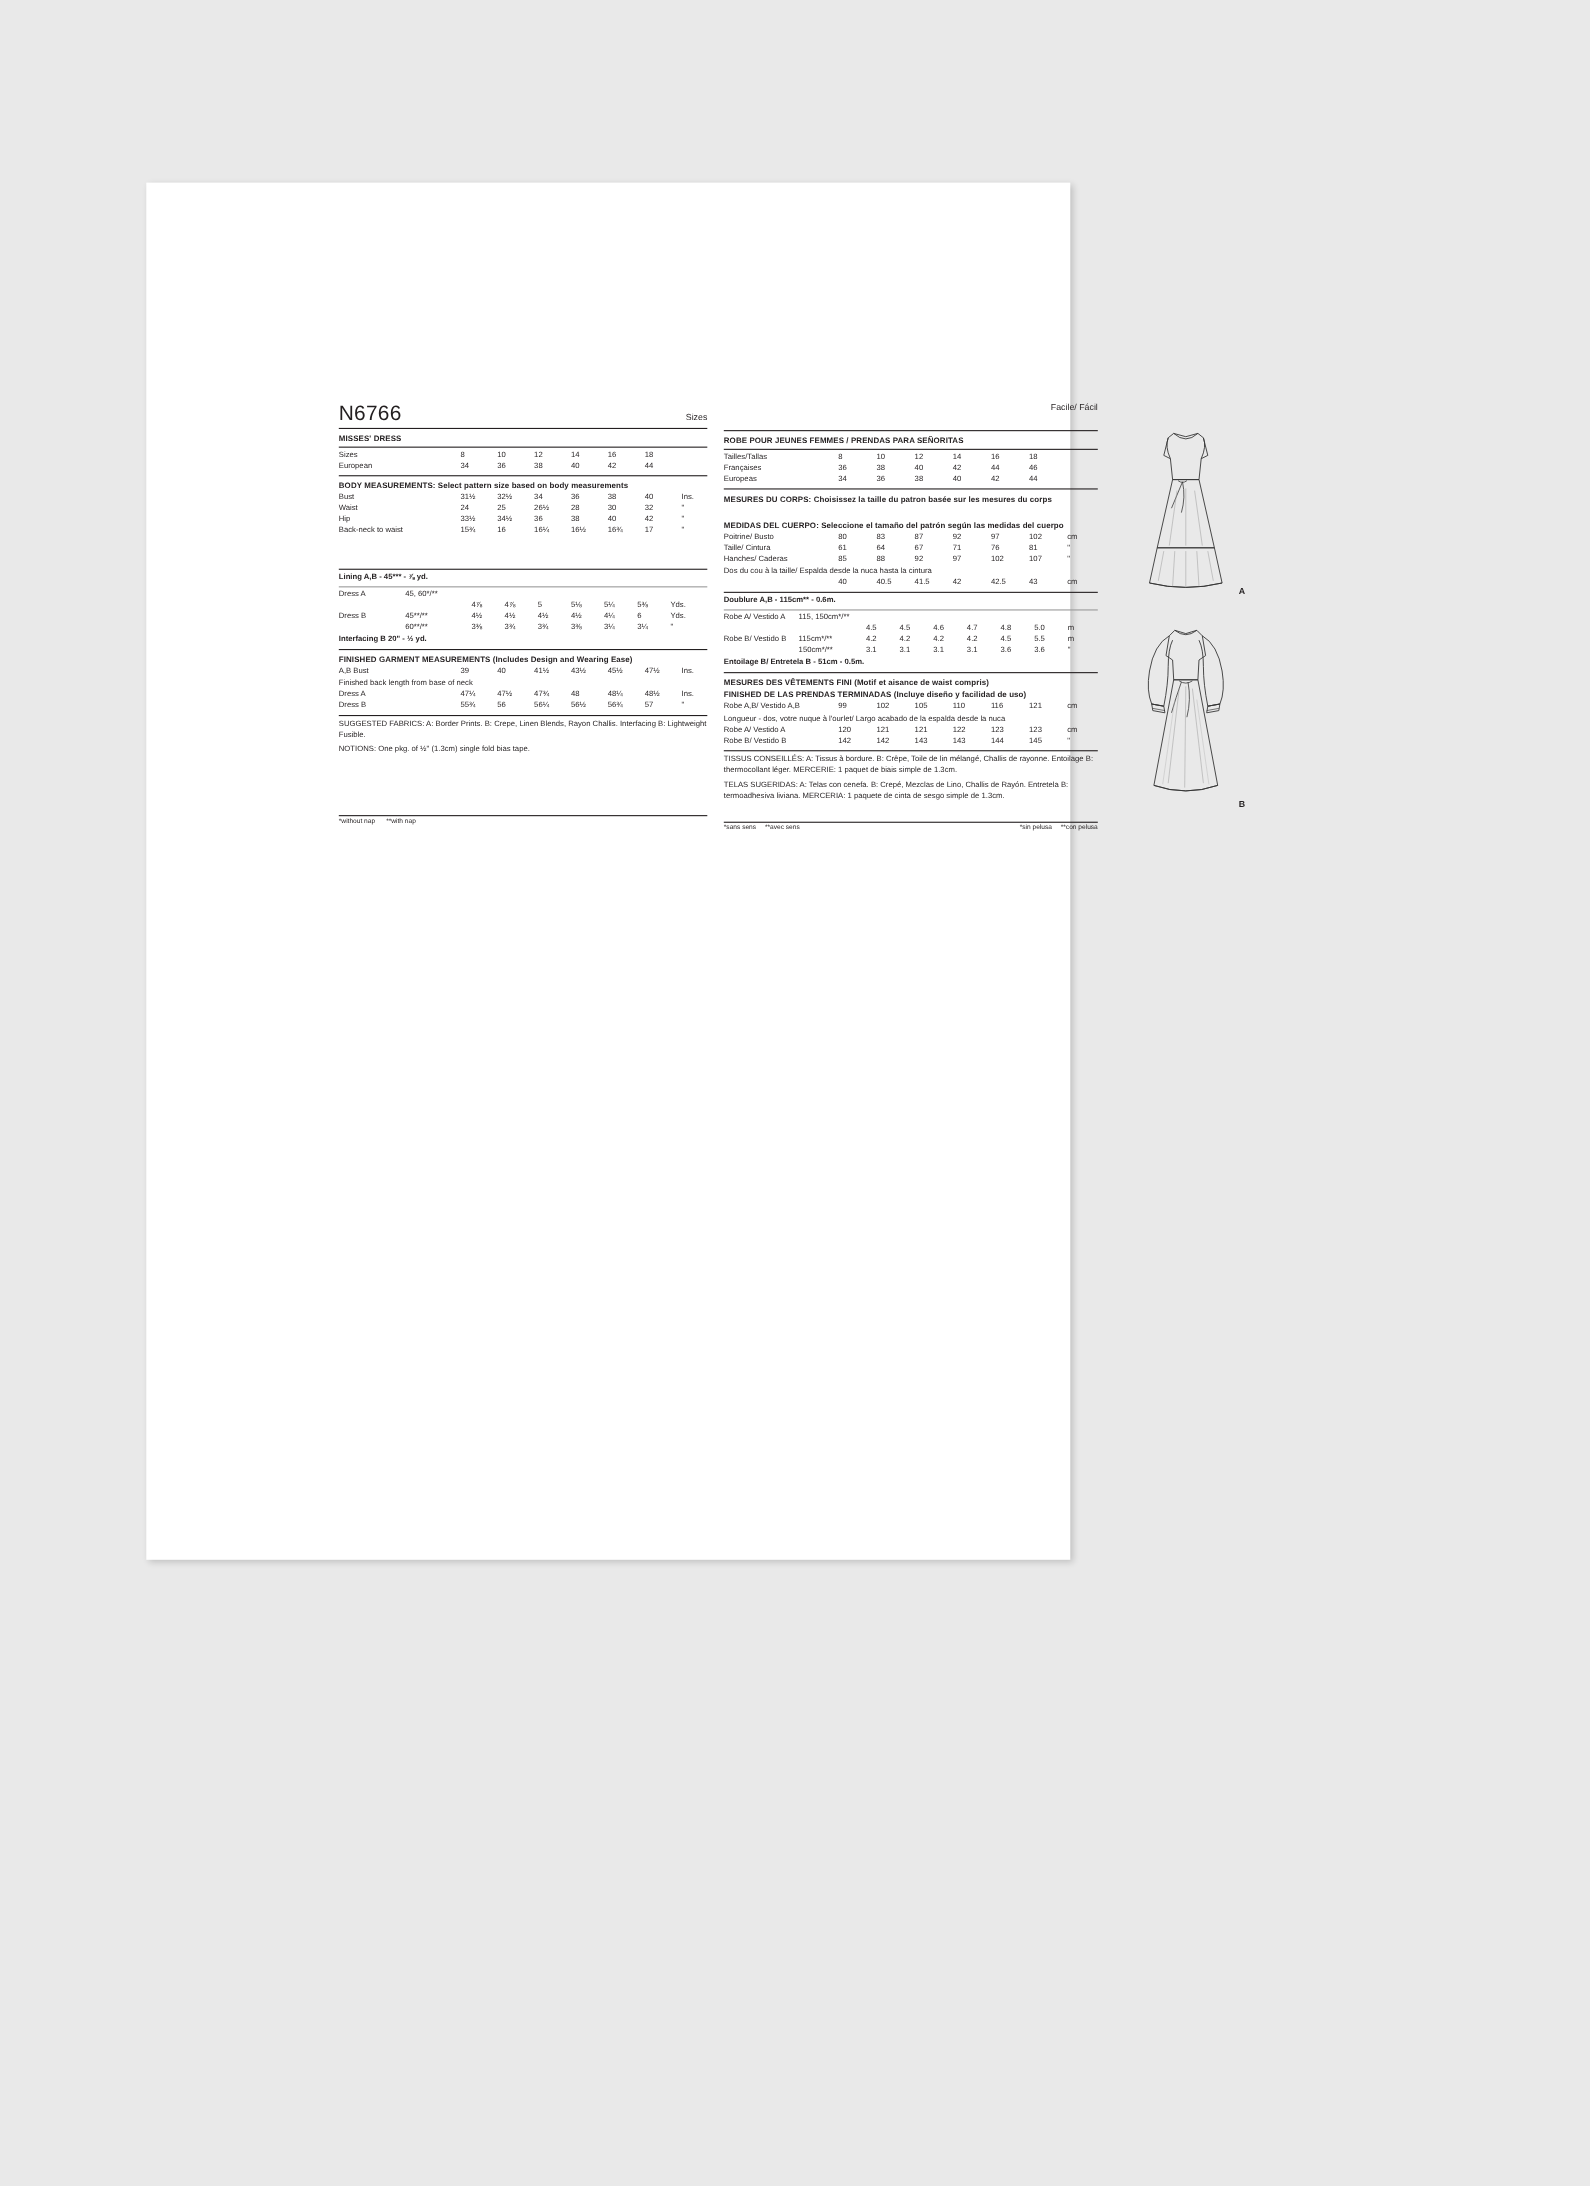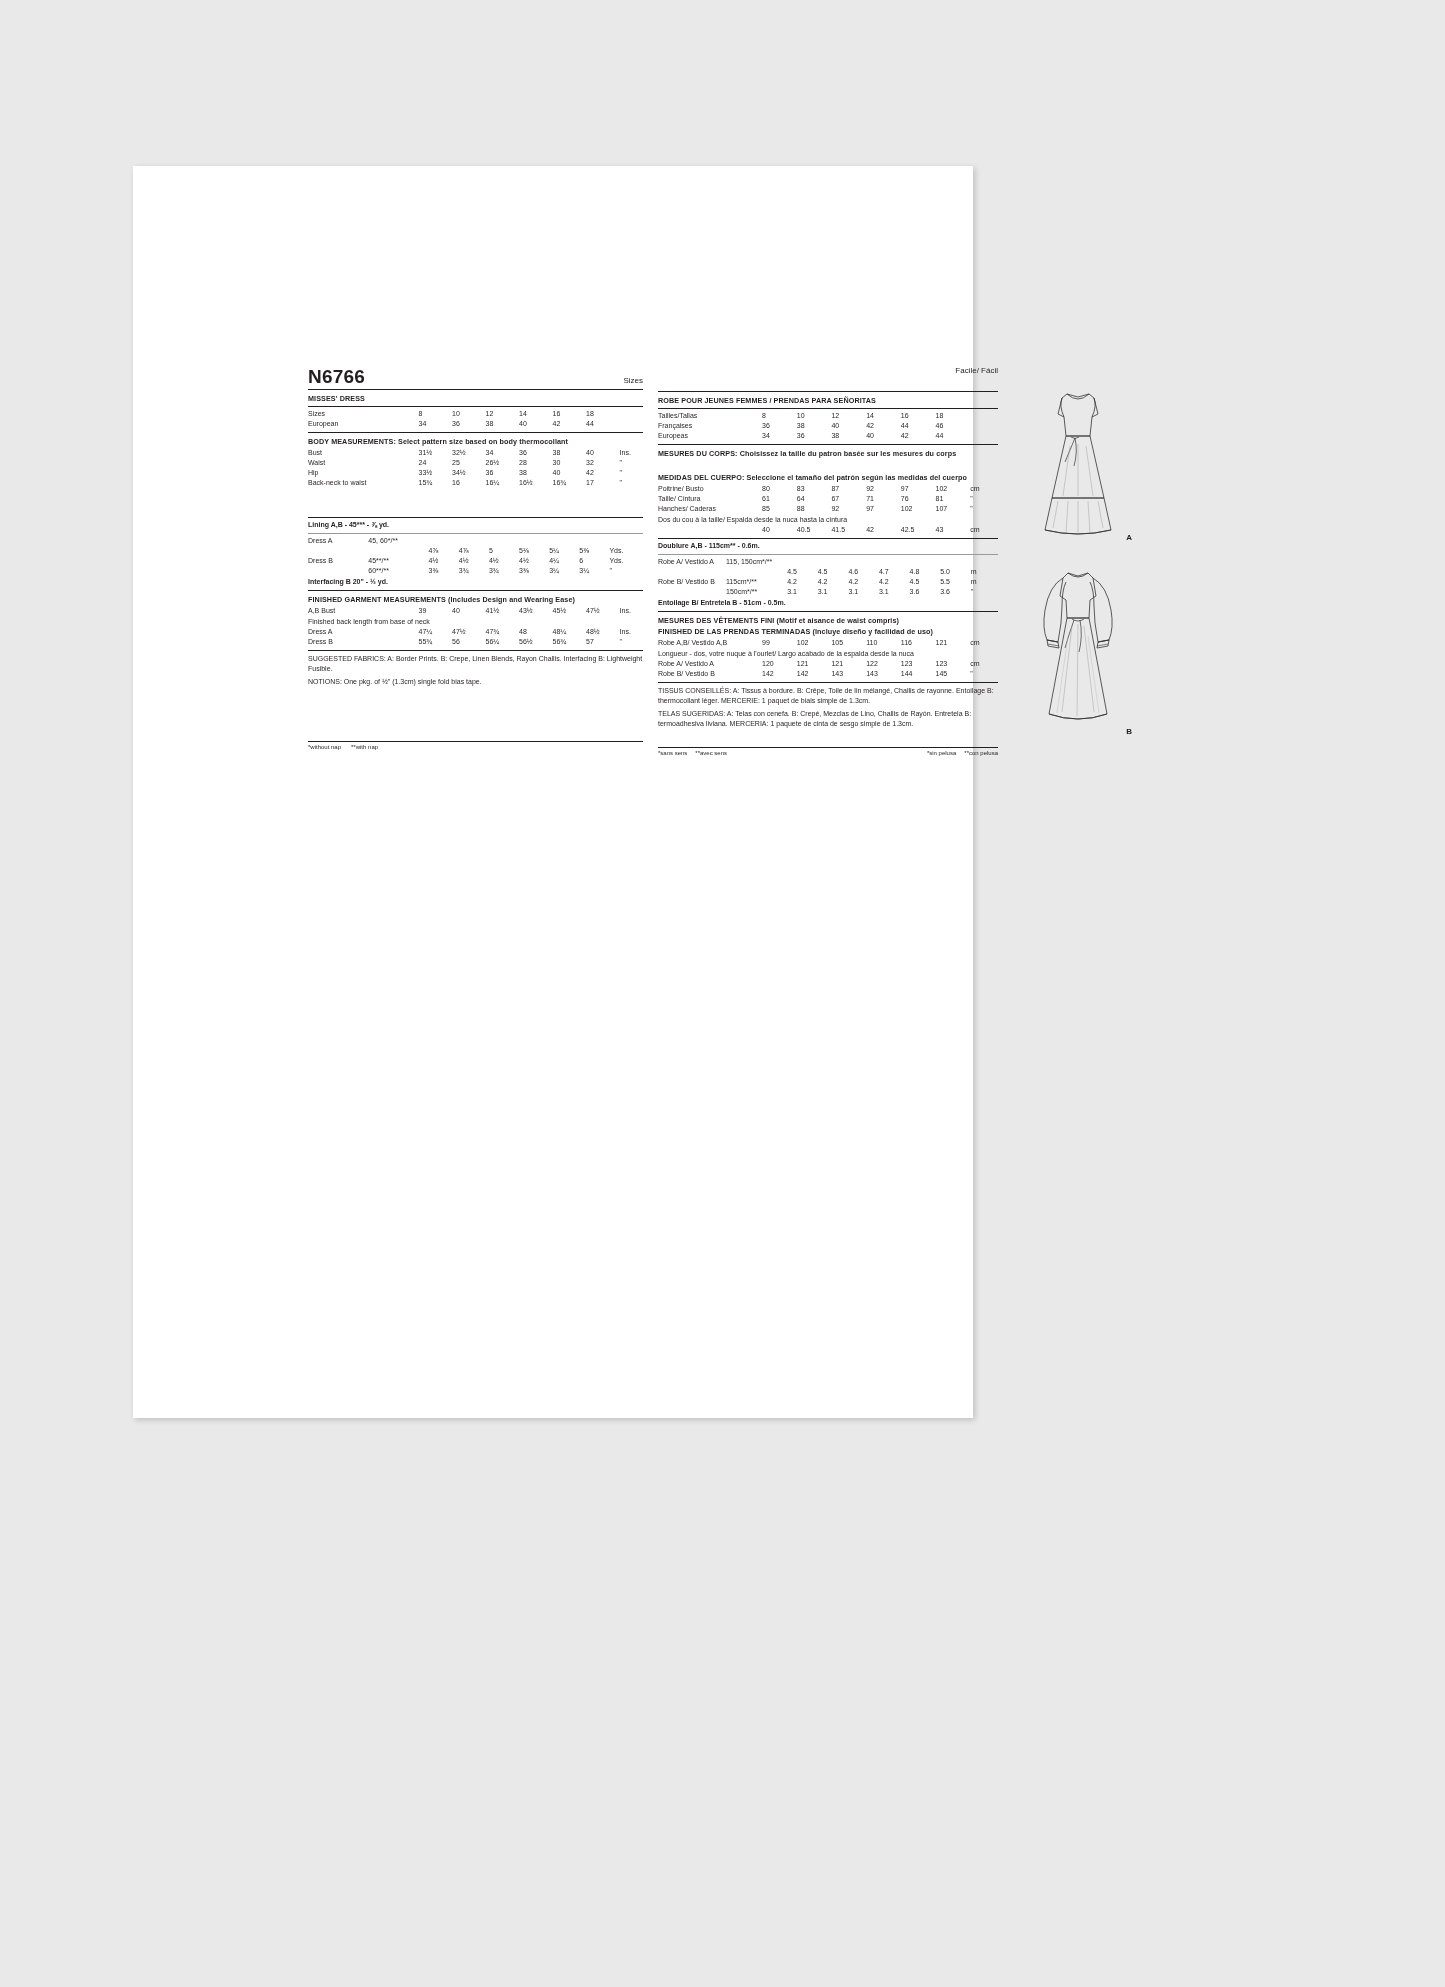--- a/index.html
+++ b/index.html
@@ -44,21 +44,21 @@
 
   .hdr-row {
     display: flex;
     justify-content: space-between;
     align-items: baseline;
     border-bottom: 1.2px solid #231f20;
     padding-bottom: 1px;
   }
   .pattern-no {
     font-size: 19px;
-    font-weight: bold;
+    font-weight: normal;
     letter-spacing: 0.2px;
   }
   .difficulty {
     font-size: 8px;
   }
   .hdr-row.right-hdr {
     min-height: 24px;
   }
   .hdr-row.right-hdr .difficulty { font-size: 8px; }
 
@@ -174,21 +174,21 @@
             <td class="lbl num">40</td>
             <td class="lbl num">42</td>
             <td class="lbl num">44</td>
             <td class="num"></td>
           </tr>
         </tbody>
           </table>
 
         <div class="rule"></div>
 
-        <div class="sect-title">BODY MEASUREMENTS: Select pattern size based on body thermocollant</div>
+        <div class="sect-title">BODY MEASUREMENTS: Select pattern size based on body measurements</div>
 
         <table class="t">
           <tbody>
               <tr>
             <td class="lbl" style="width:33%">Bust</td>
             <td class="num" style="width:10%">31½</td>
             <td class="num" style="width:10%">32½</td>
             <td class="num" style="width:10%">34</td>
             <td class="num" style="width:10%">36</td>
             <td class="num" style="width:10%">38</td>

